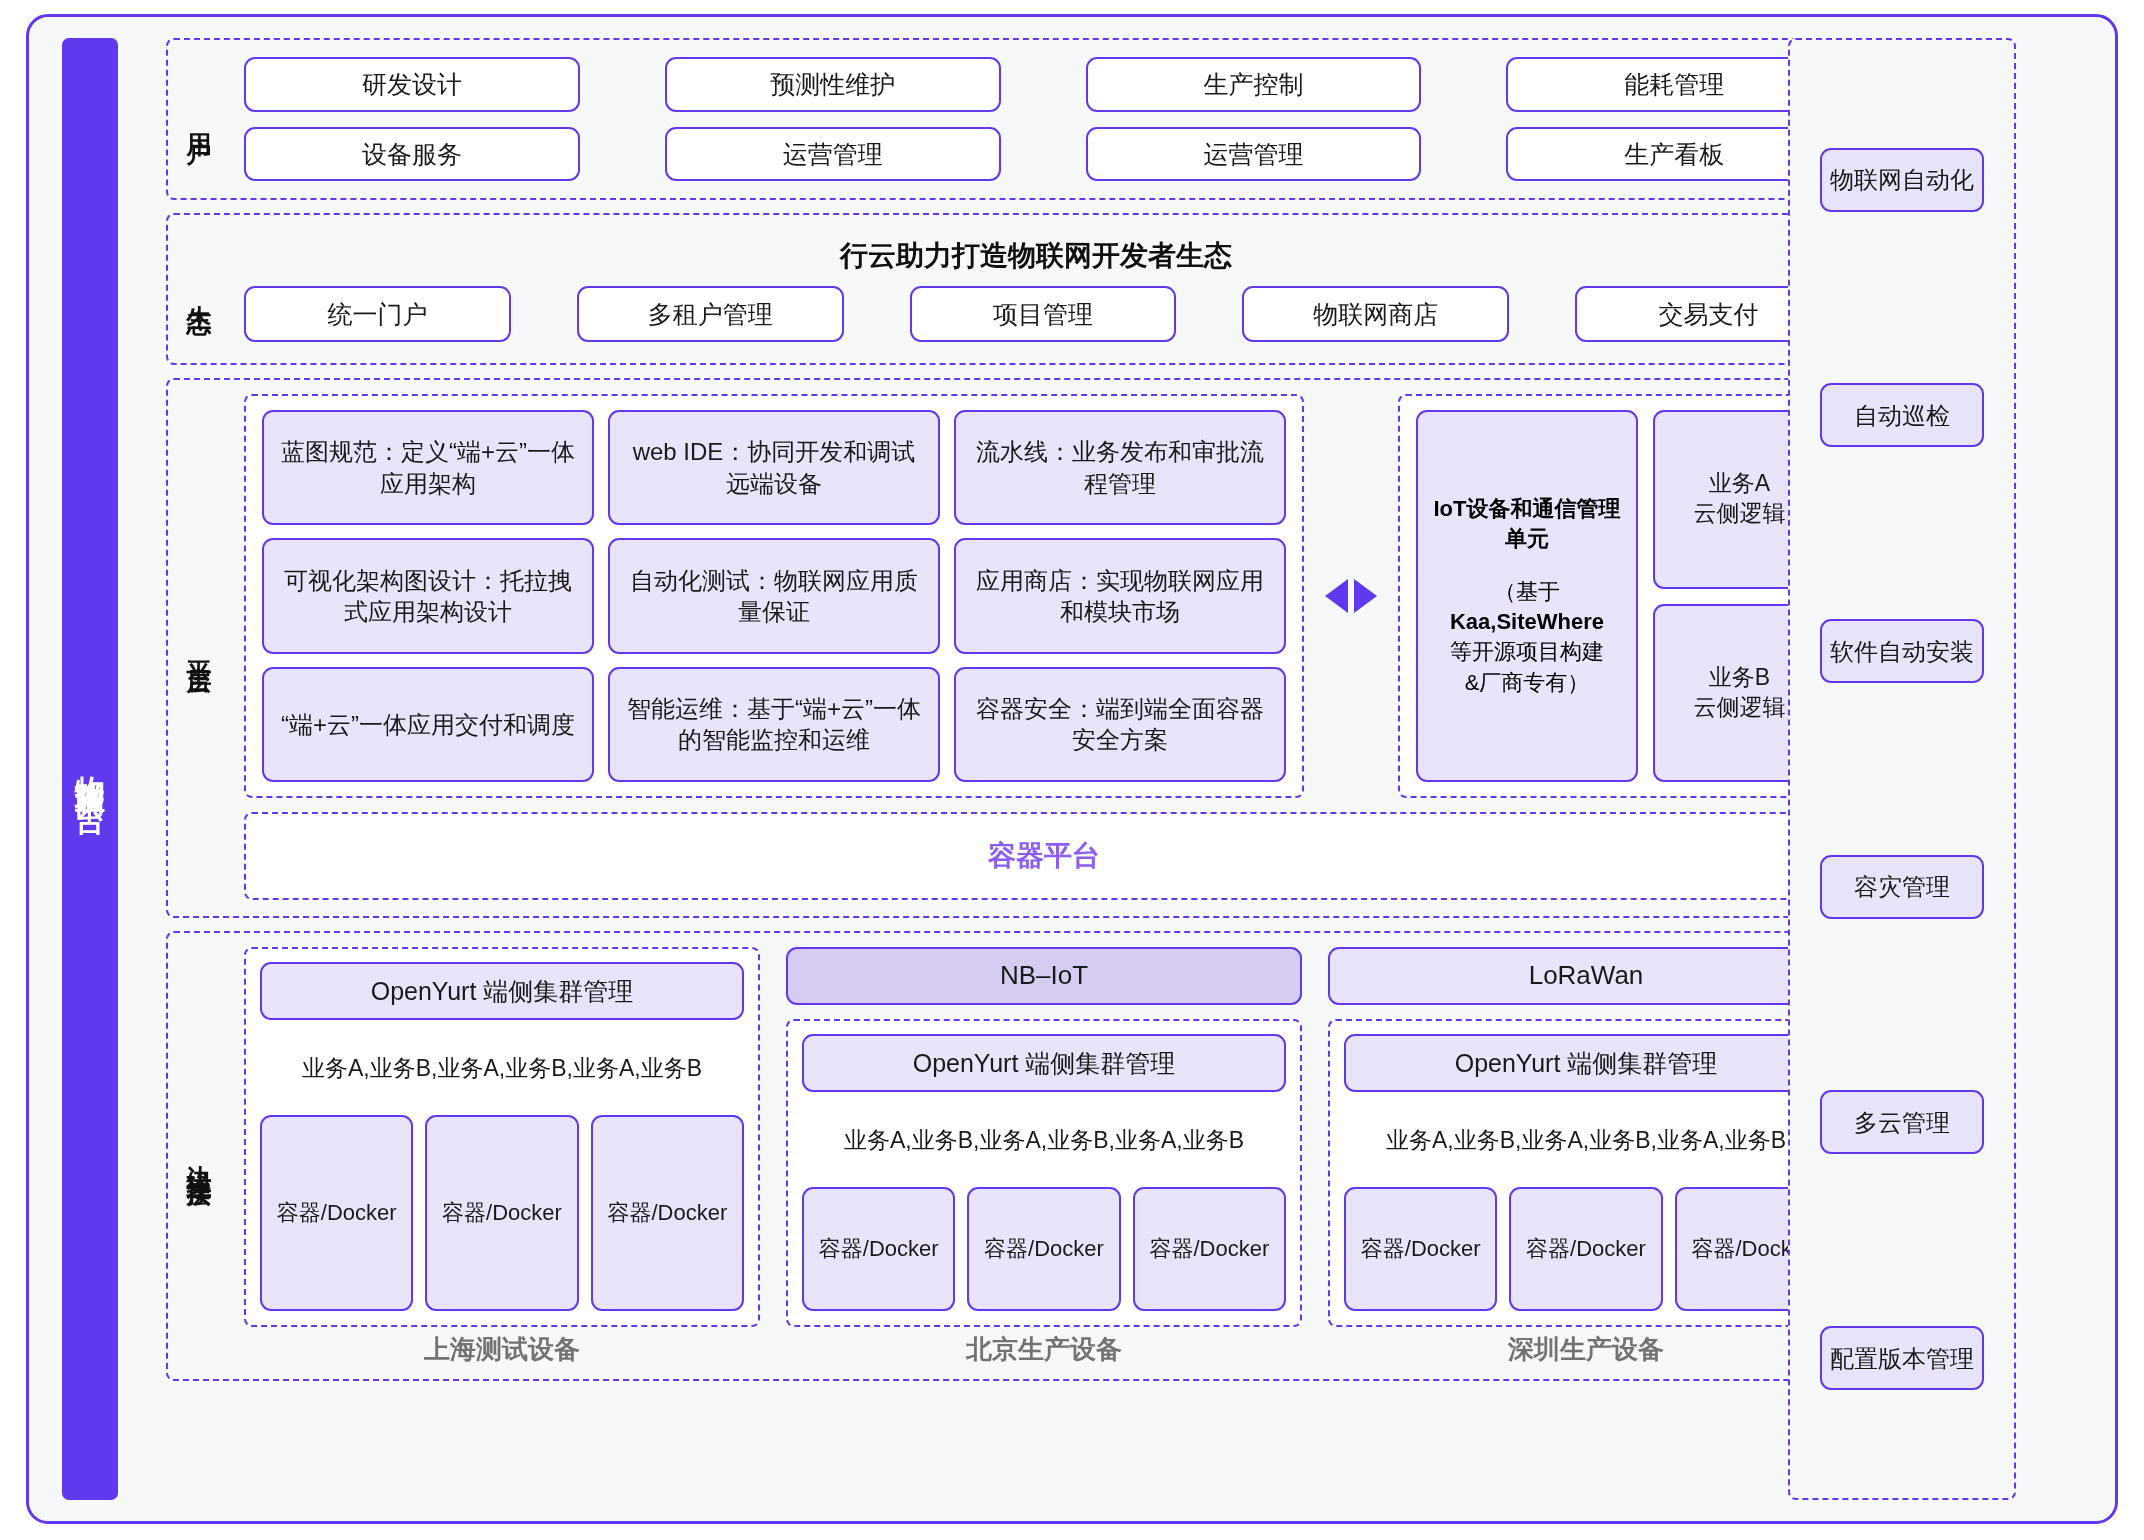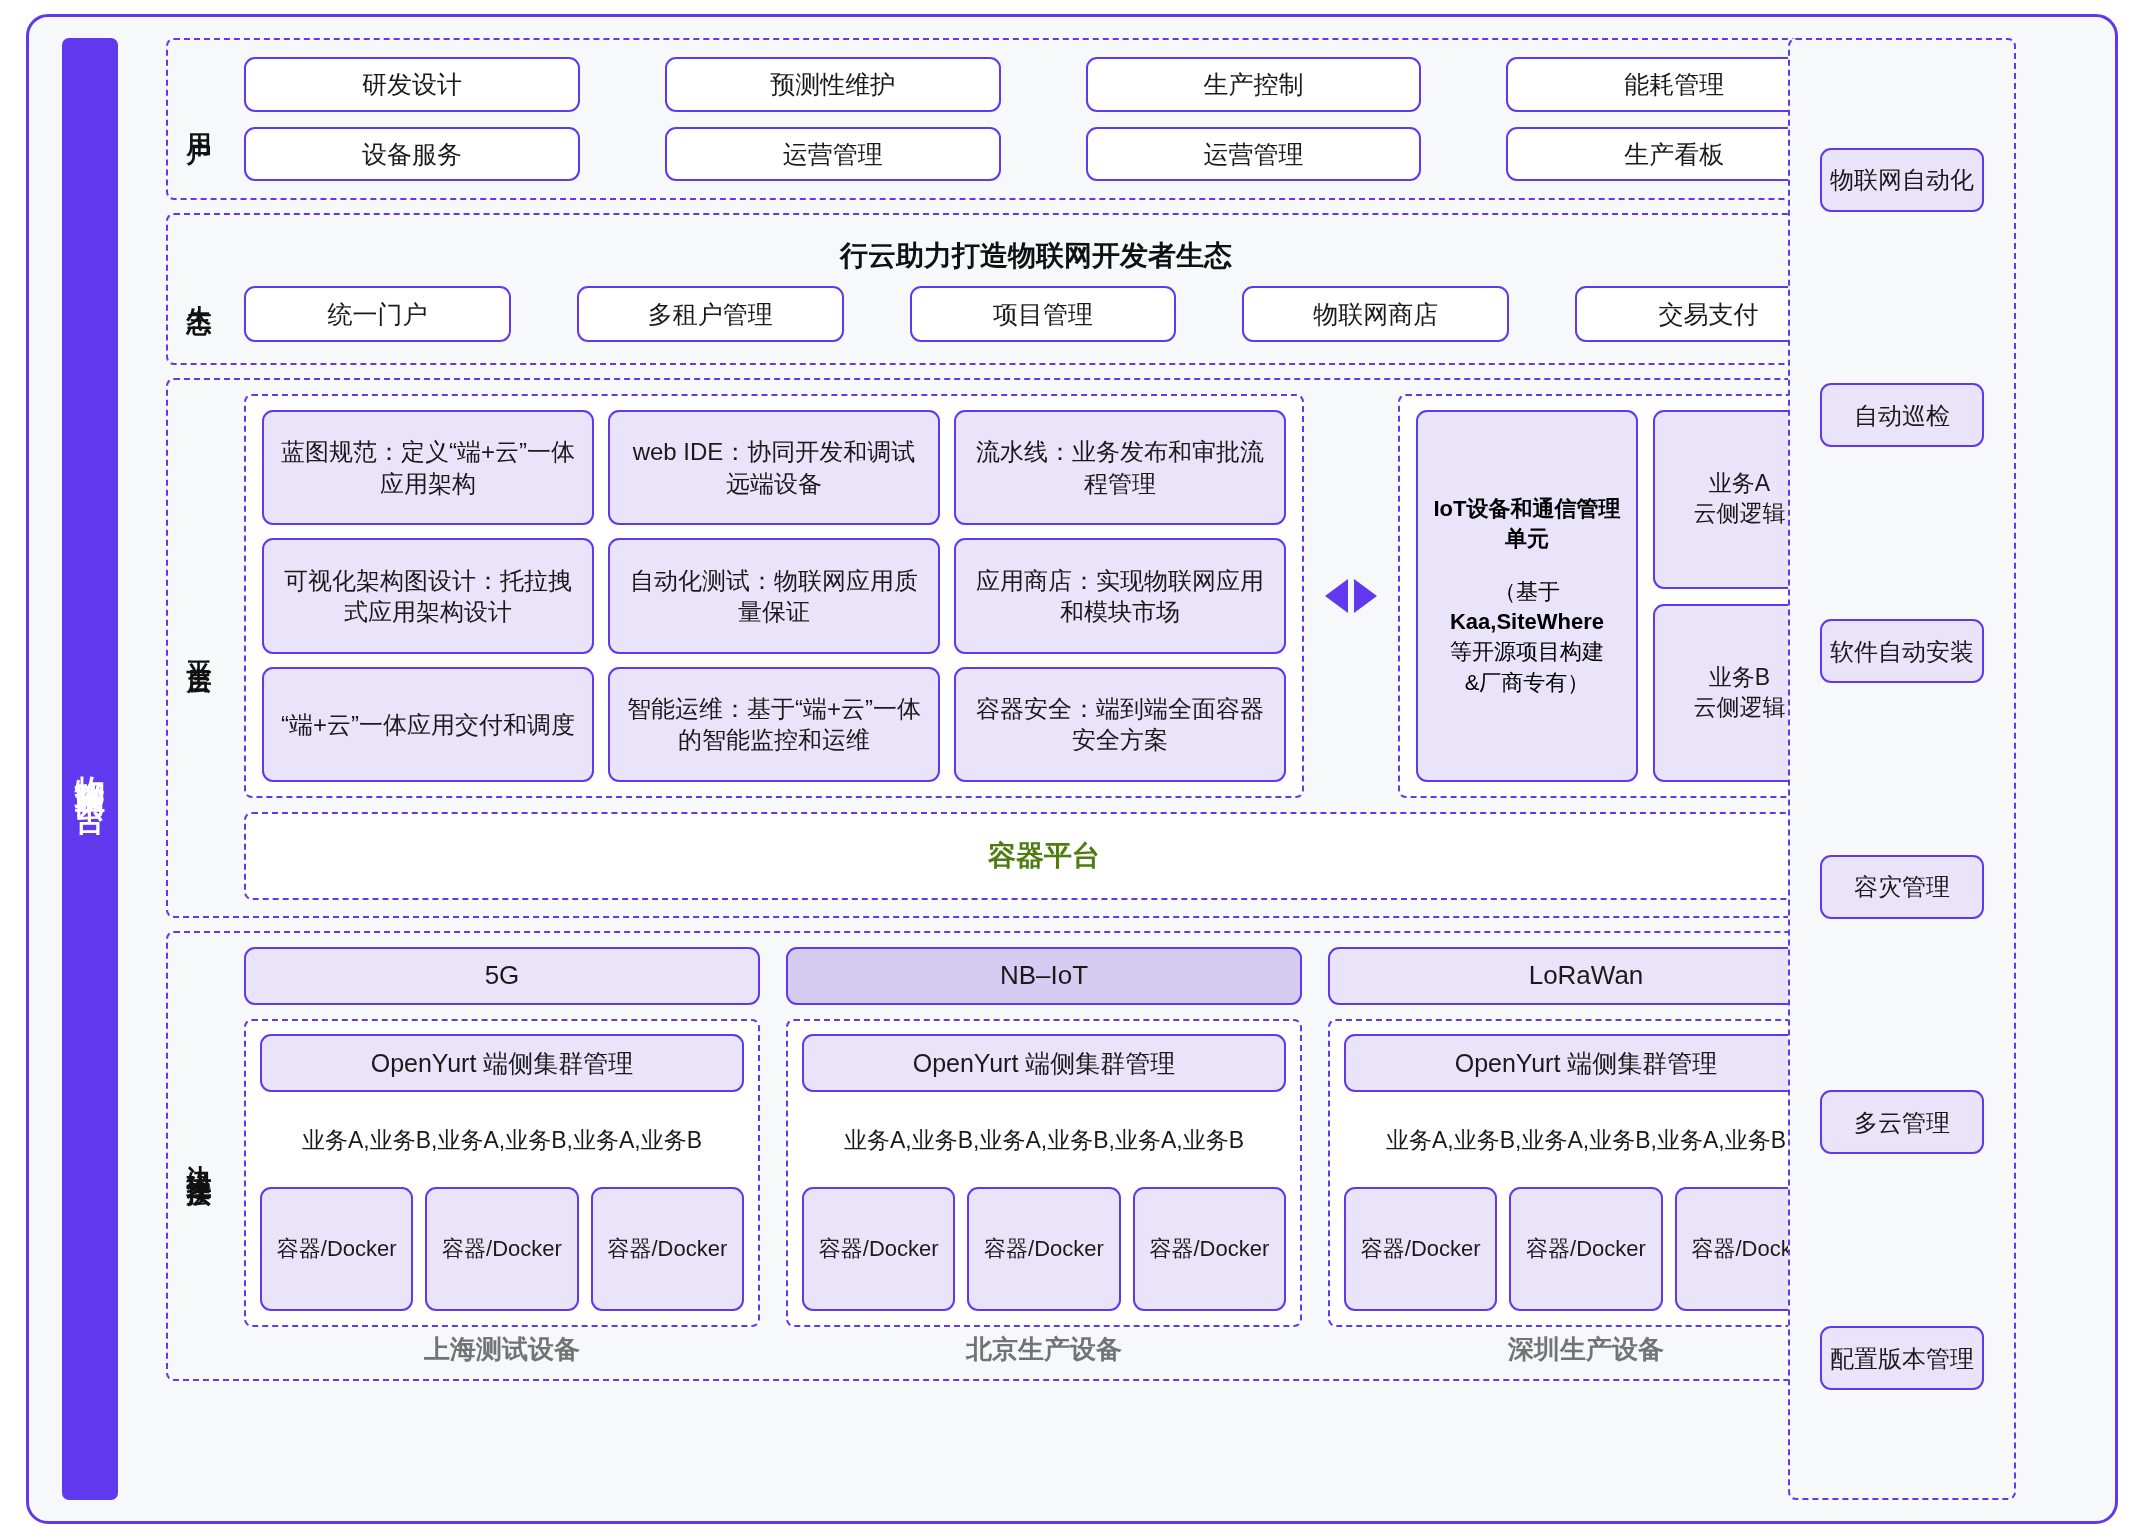--- a/index.html
+++ b/index.html
@@ -178,21 +178,21 @@
   .iot-side { flex: 1 1 auto; display: flex; flex-direction: column; gap: 15px; }
   .iot-side .pill { flex: 1 1 0; font-size: 23px; }
 
   .plat-container {
     margin-top: 14px;
     flex: 0 0 88px;
     border: 2px dashed #6039EF;
     border-radius: 8px;
     background: #ffffff;
     display: flex; align-items: center; justify-content: center;
-    font-size: 28px; font-weight: 700; color: #4d7c0f;
+    font-size: 28px; font-weight: 700; color: #8b5cf6;
   }
 
   
   .edge-sect { height: 450px; }
   .edge-body { display: flex; flex-direction: column; height: 100%; padding: 14px 26px 8px 14px; }
   .edge-cols { display: grid; grid-template-columns: repeat(3, 1fr); gap: 26px; flex: 1 1 auto; }
   .edge-col { display: flex; flex-direction: column; }
   .edge-net { height: 58px; margin-bottom: 14px; font-size: 26px; }
   .edge-card {
     flex: 1 1 auto;
@@ -343,21 +343,20 @@
     </div>
 
     <div class="sect edge-sect">
       <div class="sect-label">
         <span>边缘连接层</span>
       </div>
       <div class="sect-body edge-body">
         <div class="edge-cols">
 
           <div class="edge-col">
-            <div class="pill lav edge-net">5G</div>
             <div class="edge-card">
               <div class="pill lav oy">OpenYurt 端侧集群管理</div>
               <div class="edge-biz">业务A,业务B,业务A,业务B,业务A,业务B</div>
               <div class="edge-dockers">
                 <div class="pill lav">容器/Docker</div>
                 <div class="pill lav">容器/Docker</div>
                 <div class="pill lav">容器/Docker</div>
               </div>
             </div>
           </div>

